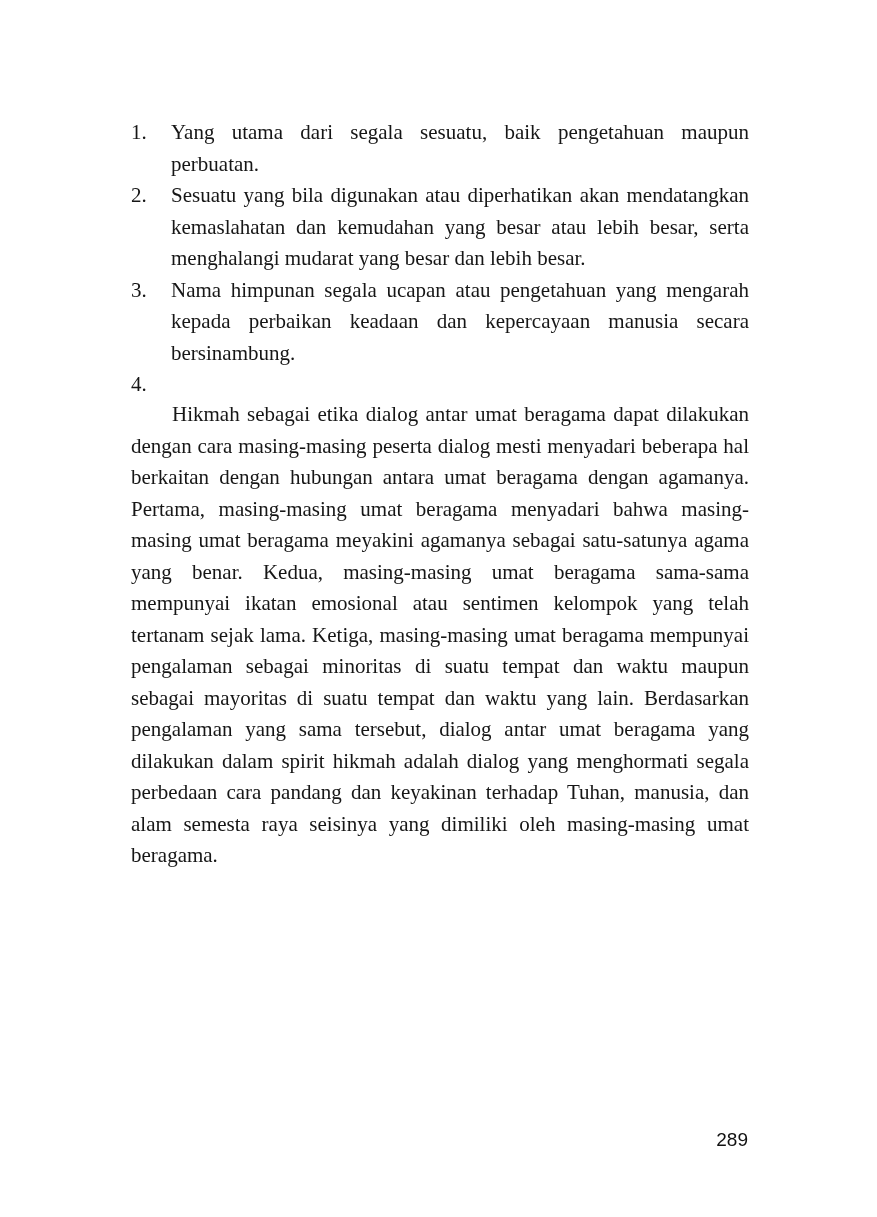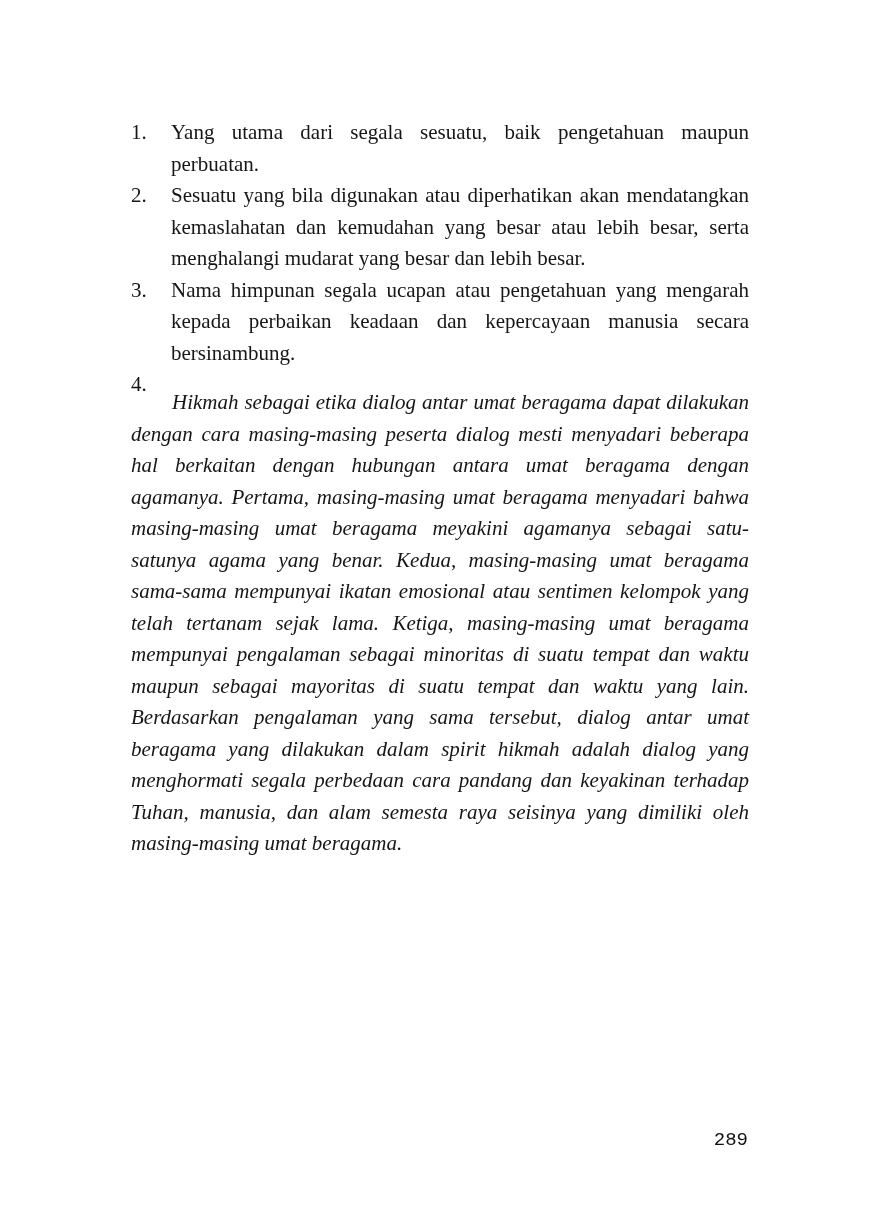--- a/index.html
+++ b/index.html
@@ -33,36 +33,35 @@
     position: relative;
     padding-left: 40px;
     text-align: justify;
   }
   ol.numbered-list .li-num {
     position: absolute;
     left: 0;
     top: 0;
   }
   .body-paragraph {
-    margin: 18px 0 0 0;
+    margin: 30px 0 0 0;
     text-align: justify;
     text-indent: 41px;
-    font-style: italic;
   }
   sup.footnote-ref {
     font-size: 13px;
     line-height: 0;
     vertical-align: super;
     letter-spacing: 0.5px;
   }
   .page-number {
     position: absolute;
     top: 1129px;
     right: 129px;
-    font-family: Liberation Mono, monospace;
+    font-family: Liberation Sans, sans-serif;
     font-size: 19px;
     line-height: 22px;
     color: #111111;
   }
 </style>
 </head>
 <body>
 
 <div class="page">
   <div class="text-block">

